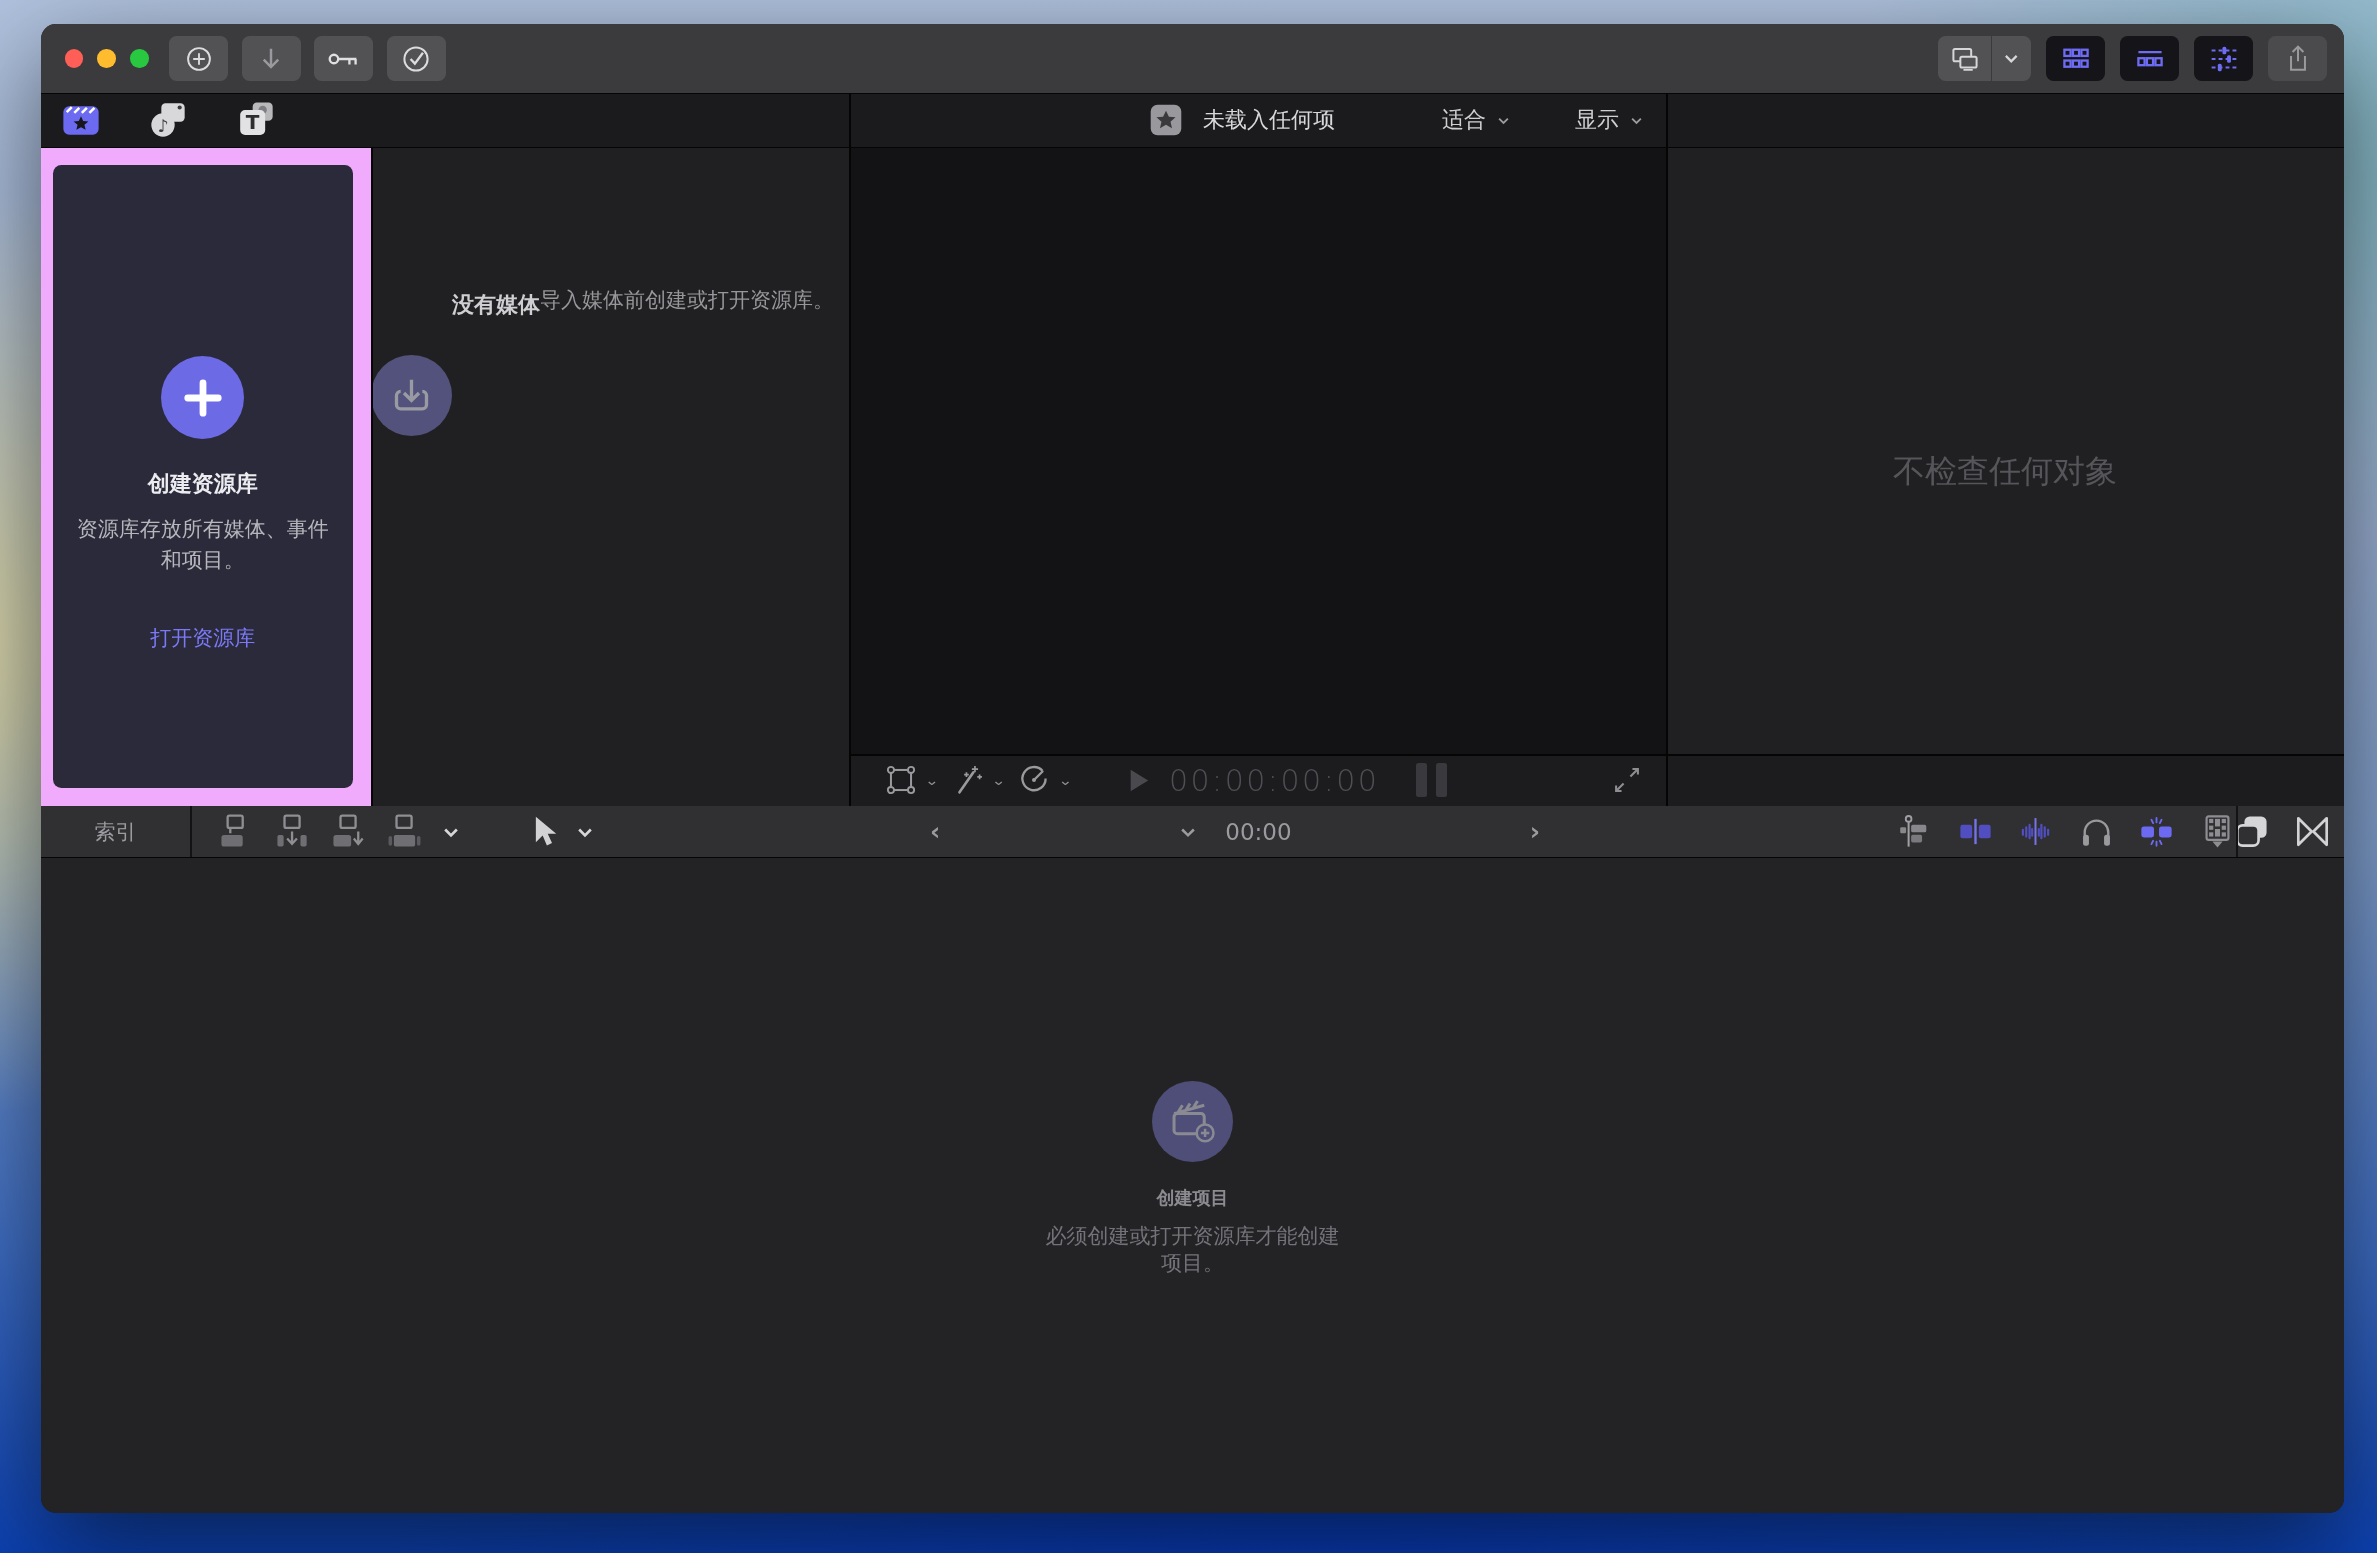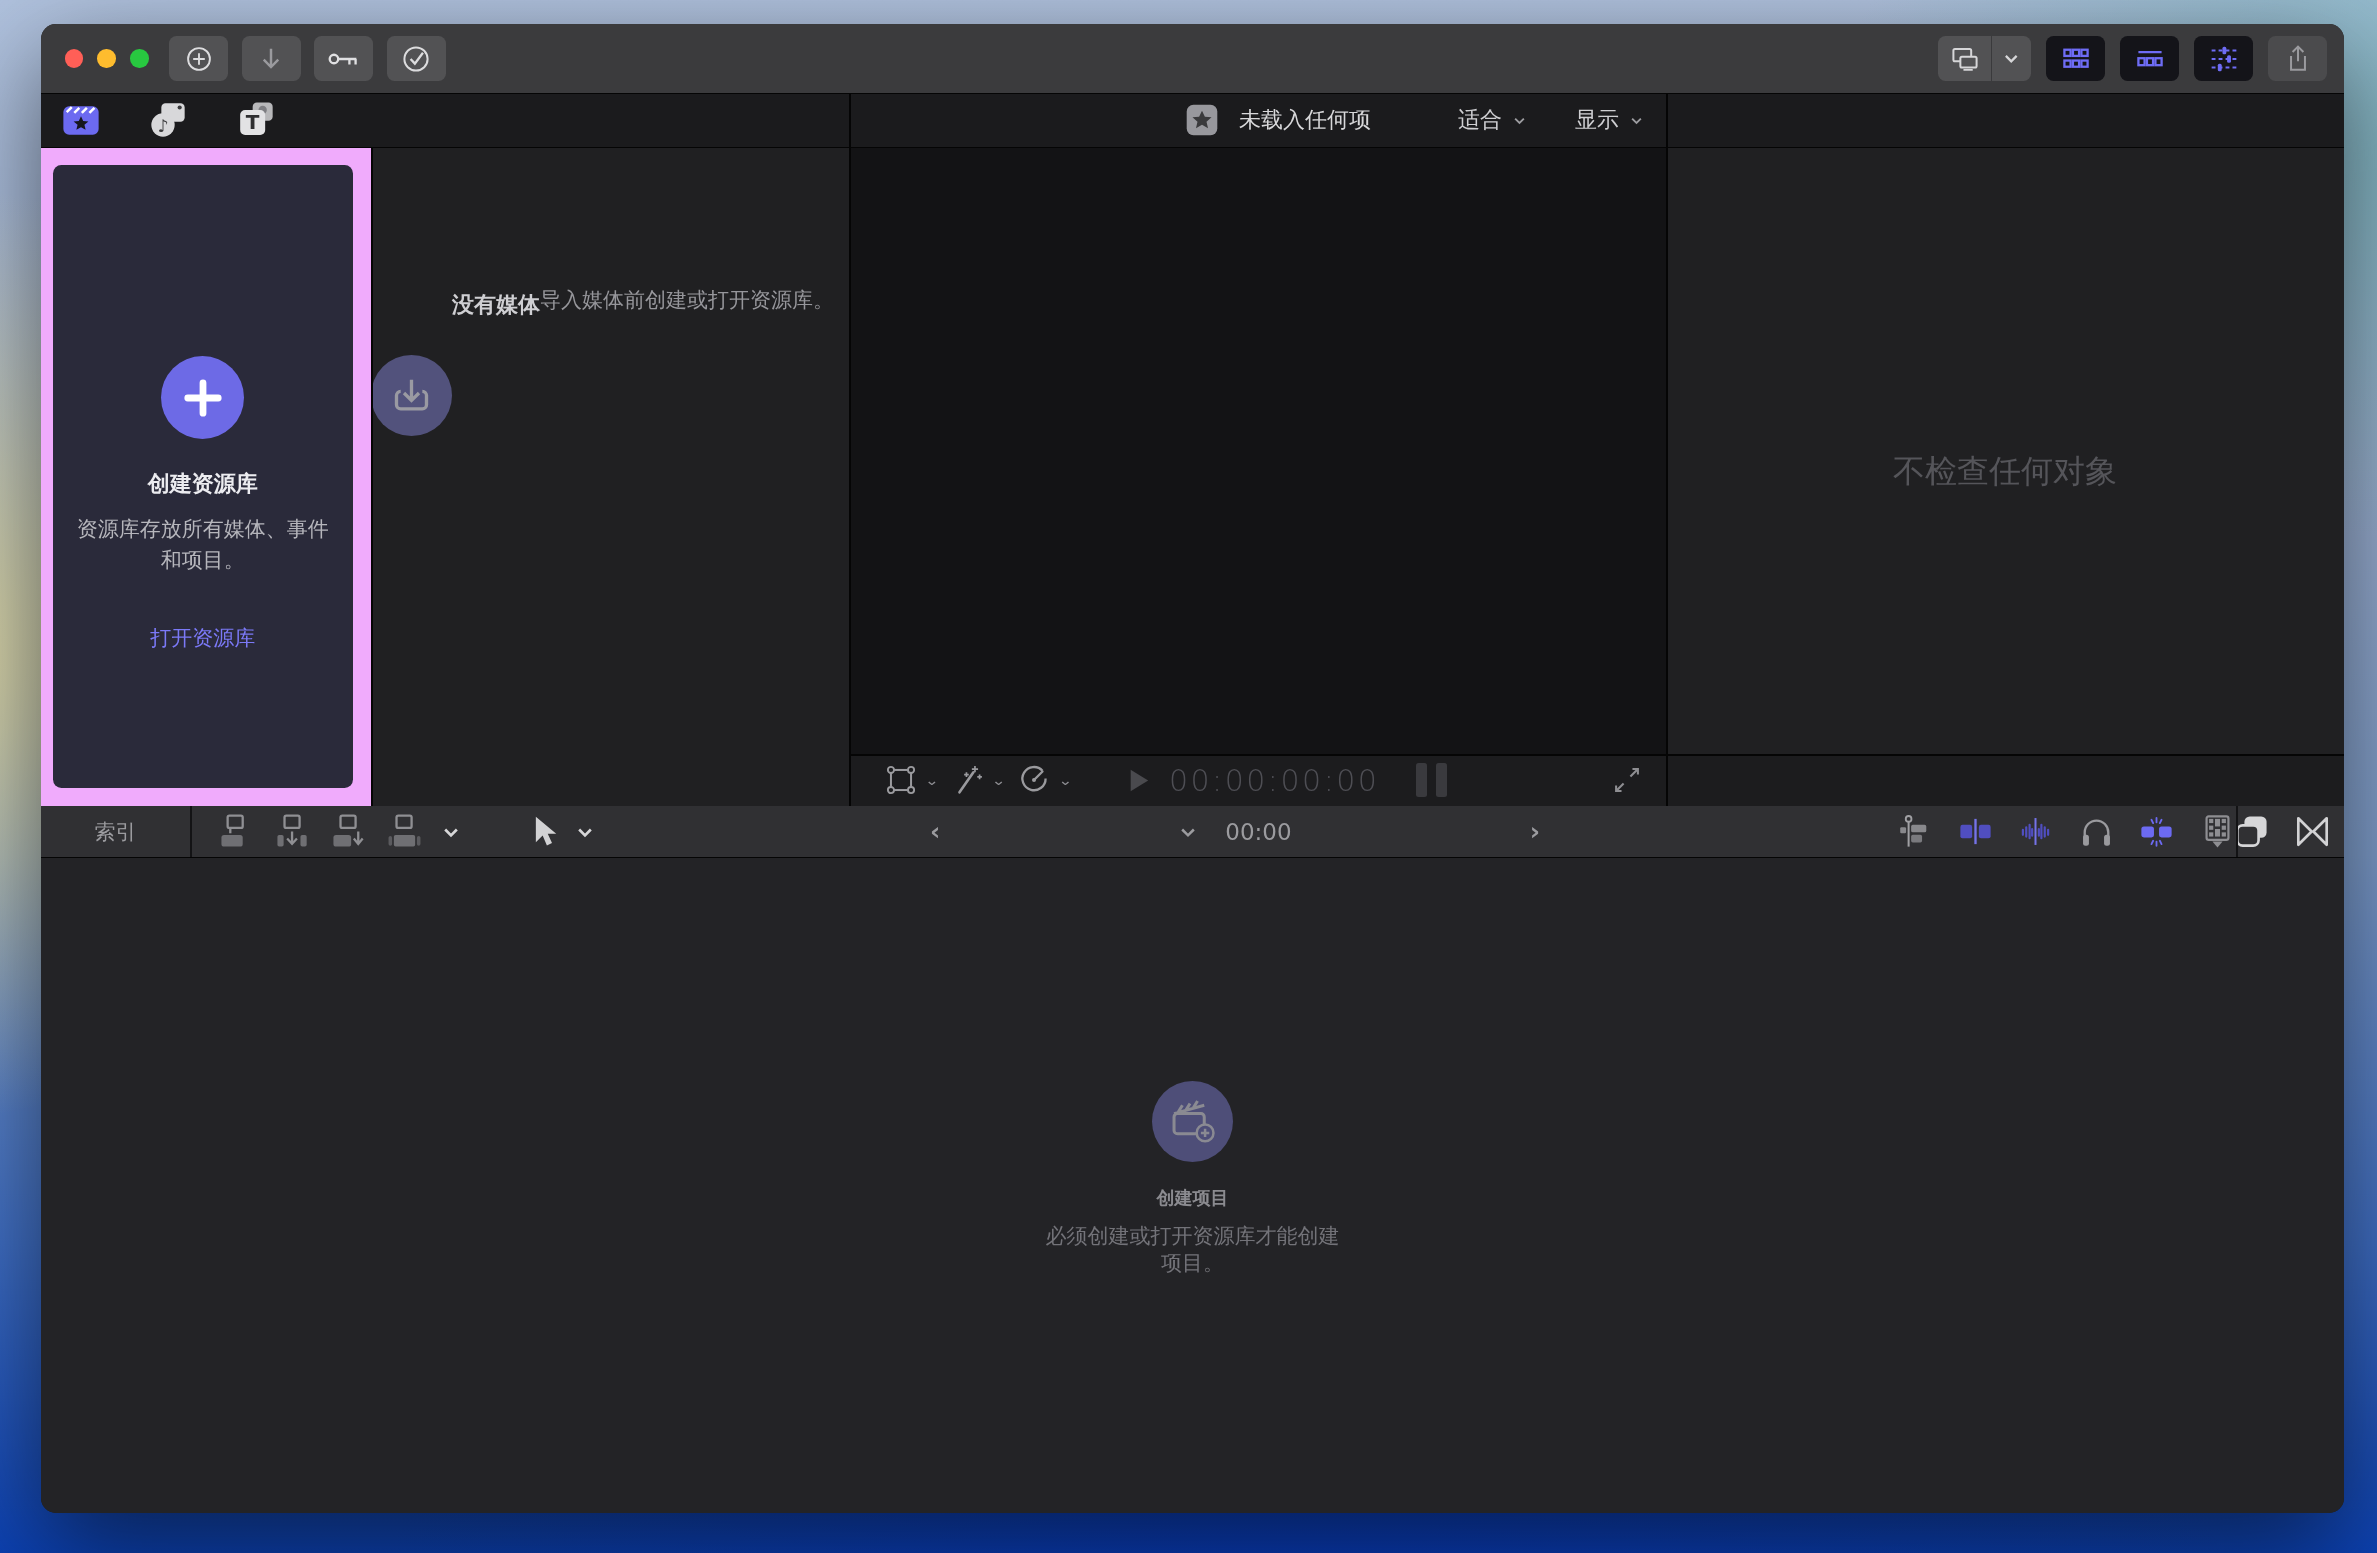--- a/index.html
+++ b/index.html
@@ -32,23 +32,23 @@
   .split .seg1 { width:54px; height:45px; background:#525254; border-radius:7.6px 0 0 7.6px;
     display:flex; align-items:center; justify-content:center; border-right:0.8px solid #3a3a3c; }
   .split .seg2 { width:39px; height:45px; background:#525254; border-radius:0 7.6px 7.6px 0;
     display:flex; align-items:center; justify-content:center; }
 
   
   .header-row { position:absolute; left:0; top:70px; width:100%; height:54px;
     background:#1b1b1d; border-bottom:1.7px solid #050505; }
   .tabs { position:absolute; left:18.5px; top:0; height:52px; display:flex; align-items:center; gap:44px; }
   .viewer-header { position:absolute; left:808px; top:0; width:817px; height:52px;
-    display:flex; align-items:center;padding-left:36px; }
+    display:flex; align-items:center; }
   .vh-left { display:flex; align-items:center; gap:20px; margin-left:300px; }
-  .vh-right { display:flex; align-items:center; gap:48px; margin-left:auto; margin-right:22px; }
+  .vh-right { display:flex; align-items:center; gap:64px; margin-left:auto; margin-right:22px; }
   .dropdown { display:flex; align-items:center; gap:10px; color:#cfcfd2; font-size:22px; }
   .status-text { color:#d8d8da; font-size:22px; }
 
   
   .panel-sidebar { position:absolute; left:0; top:124px; width:330px; height:658px; background:#f0abfc; }
   .panel-browser { position:absolute; left:330px; top:124px; width:478px; height:658px; background:#202022; }
   .panel-viewer  { position:absolute; left:808px; top:124px; width:817px; height:606px; background:#131315; }
   .panel-vctrl   { position:absolute; left:808px; top:730px; width:817px; height:52px; background:#1c1c1e;
     display:flex; align-items:center; }
   .panel-inspector { position:absolute; left:1625px; top:124px; width:678px; height:606px; background:#202022;

